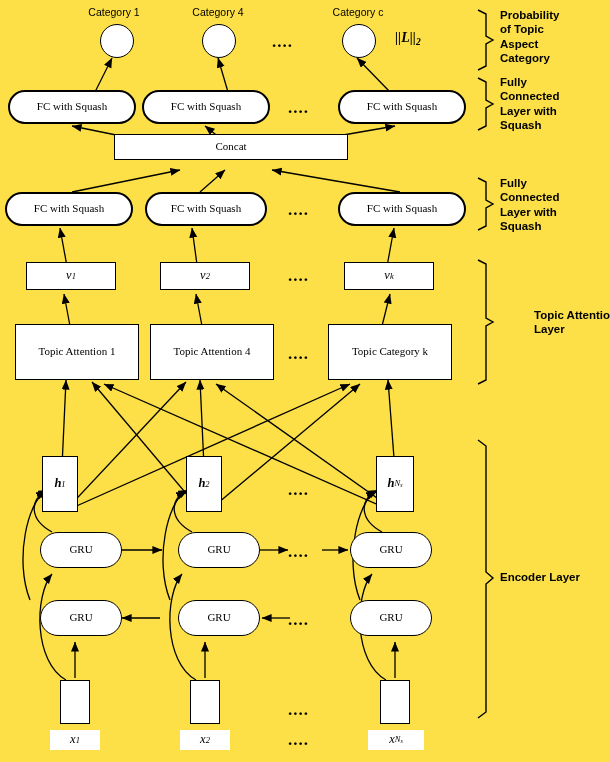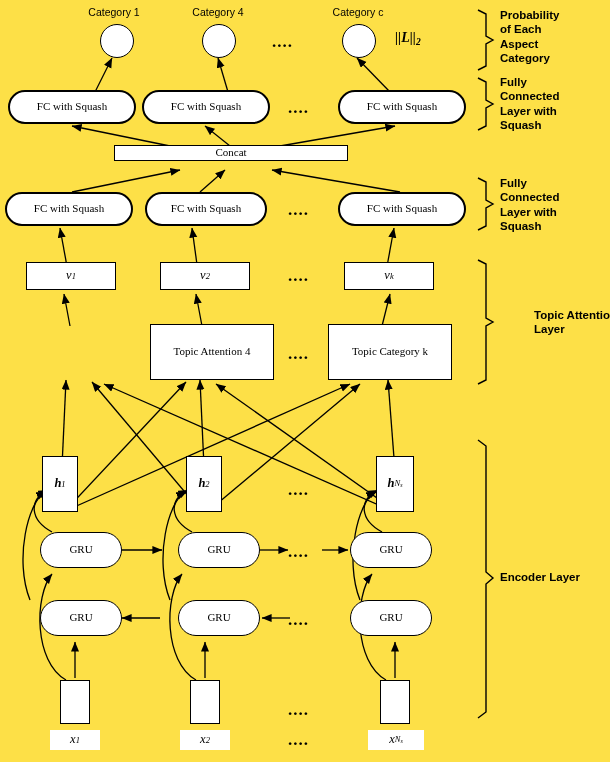--- a/index.html
+++ b/index.html
@@ -197,41 +197,42 @@
 
   <div class="norm-label" style="left:395px; top:30px;font-weight:bold;">
     <span class="mathvar">||L||</span><span class="sub">2</span>
   </div>
 
   <div class="node rounded-thick label-small" style="left:8px; top:90px; width:128px; height:34px;">FC with Squash</div>
   <div class="node rounded-thick label-small" style="left:142px; top:90px; width:128px; height:34px;">FC with Squash</div>
   <div class="node rounded-thick label-small" style="left:338px; top:90px; width:128px; height:34px;">FC with Squash</div>
   <div class="dots" style="left:288px; top:98px;">....</div>
 
-  <div class="node rect label-small" style="left:114px; top:145px; width:234px; height:16px;">Concat</div>
+  <div class="node rect label-small" style="left:114px; top:134px; width:234px; height:26px;">Concat</div>
 
   <div class="node rounded-thick label-small" style="left:5px; top:192px; width:128px; height:34px;">FC with Squash</div>
   <div class="node rounded-thick label-small" style="left:145px; top:192px; width:122px; height:34px;">FC with Squash</div>
   <div class="node rounded-thick label-small" style="left:338px; top:192px; width:128px; height:34px;">FC with Squash</div>
   <div class="dots" style="left:288px; top:200px;">....</div>
 
   <div class="node rect label-med" style="left:26px; top:262px; width:90px; height:28px;">
     <span class="mathvar">v</span>
       <span class="sub">1</span>
   </div>
   <div class="node rect label-med" style="left:160px; top:262px; width:90px; height:28px;">
     <span class="mathvar">v</span>
       <span class="sub">2</span>
   </div>
   <div class="node rect label-med" style="left:344px; top:262px; width:90px; height:28px;">
     <span class="mathvar">v</span>
       <span class="sub">k</span>
   </div>
   <div class="dots" style="left:288px; top:266px;">....</div>
 
+  <div class="node rect label-small" style="left:15px; top:324px; width:124px; height:56px;">Topic Attention 1</div>
   <div class="node rect label-small" style="left:150px; top:324px; width:124px; height:56px;">Topic Attention 4</div>
   <div class="node rect label-small" style="left:328px; top:324px; width:124px; height:56px;">Topic Category k</div>
   <div class="dots" style="left:288px; top:344px;">....</div>
 
   <div class="node rect label-med" style="left:42px; top:456px; width:36px; height:56px;">
     <span style="font-weight:bold;" class="mathvar">h</span>
       <span class="sub">1</span>
   </div>
   <div class="node rect label-med" style="left:186px; top:456px; width:36px; height:56px;">
     <span style="font-weight:bold;" class="mathvar">h</span>
@@ -266,21 +267,21 @@
     <span class="mathvar">x</span>
       <span class="sub">2</span>
   </div>
   <div class="node plain label-med" style="left:368px; top:730px; width:56px; height:20px;">
     <span class="mathvar">x</span>
       <span class="sub">N<span style="font-size:0.7em; vertical-align:-0.25em;">s</span></span>
   </div>
   <div class="dots" style="left:288px; top:730px;">....</div>
 
   <div class="stage-label" style="left:500px; top:8px; width:100px; white-space:pre-line;">Probability
-of Each
+of Topic
 Aspect
 Category</div>
   <div class="stage-label" style="left:500px; top:75px; width:100px; white-space:pre-line;">Fully
 Connected
 Layer with
 Squash</div>
   <div class="stage-label" style="left:500px; top:176px; width:100px; white-space:pre-line;">Fully
 Connected
 Layer with
 Squash</div>

